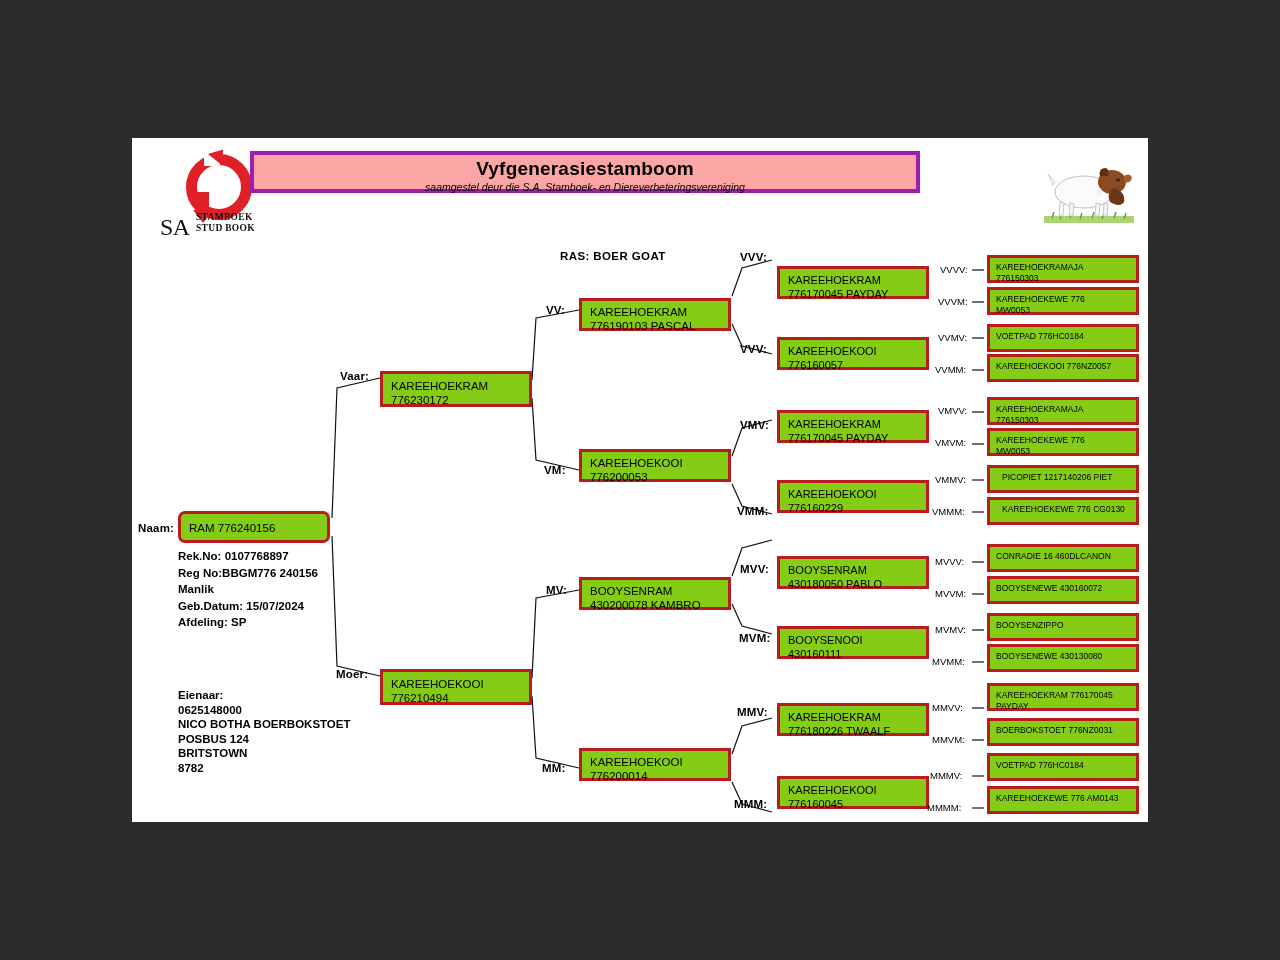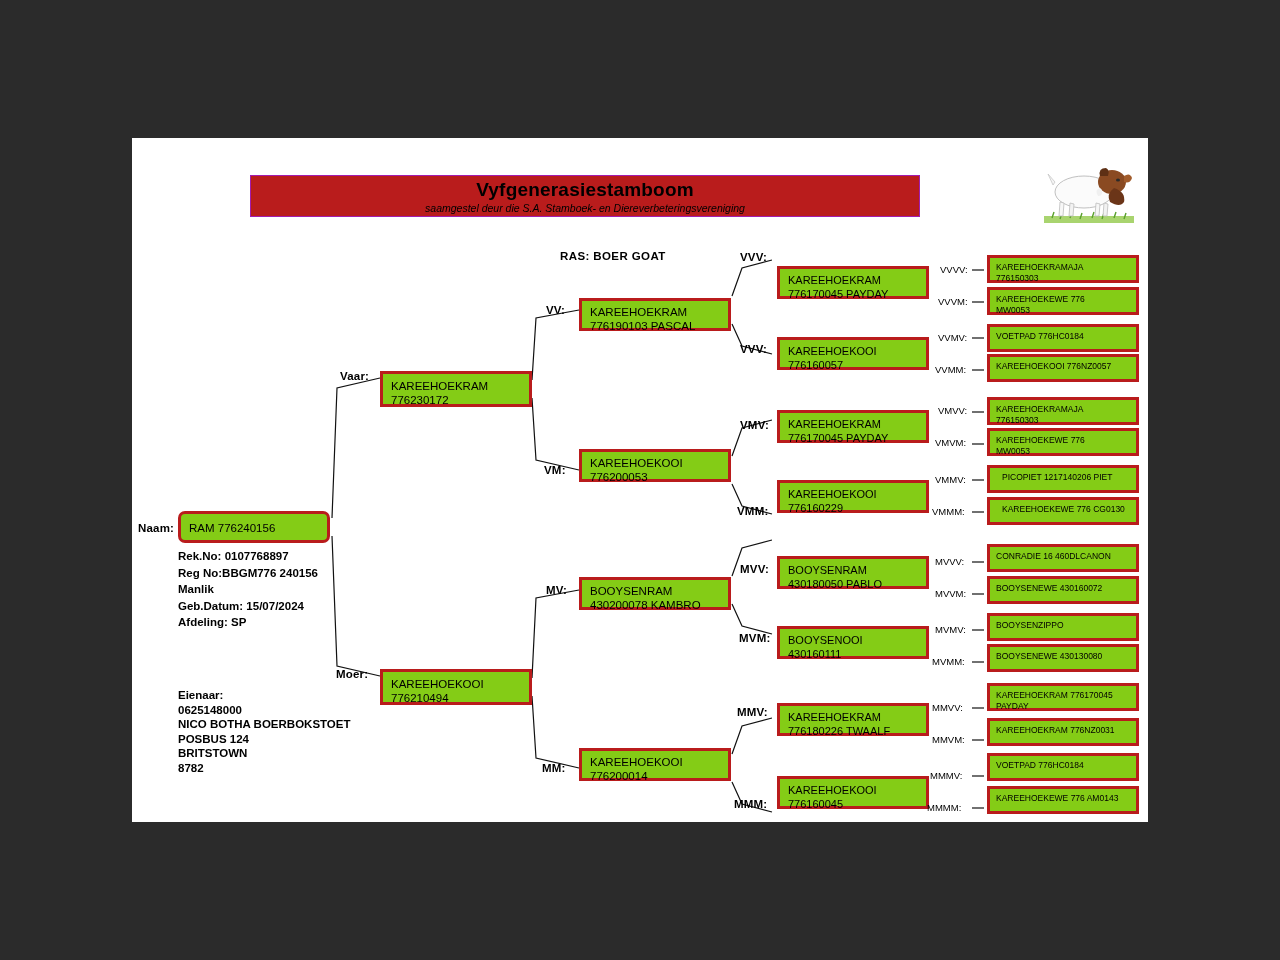--- a/index.html
+++ b/index.html
@@ -46,22 +46,22 @@
     letter-spacing:-0.5px;
   }
   #logo .bk{
     position:absolute;left:36px;top:62px;
     font-family:"Liberation Serif",serif;font-size:9.5px;color:#111;
     line-height:11px;font-weight:bold;letter-spacing:0.3px;
   }
 
   #titlebar{
     position:absolute;left:118px;top:13px;width:670px;height:42px;
-    background:#b91c1c;border:1px solid #a21caf;
-    box-sizing:border-box;text-align:center;margin-top:24px;
+    background:#fca5a5;border:4px solid #a21caf;
+    box-sizing:border-box;text-align:center;
   }
   #titlebar .t1{
     font-size:19px;font-weight:bold;color:#000;margin-top:3px;
     letter-spacing:0.2px;
   }
   #titlebar .t2{
     font-size:10.5px;font-style:italic;color:#000;margin-top:1px;
   }
 
   
@@ -154,20 +154,29 @@
     <line x1="840" y1="424" x2="852" y2="424"></line>
     <line x1="840" y1="456" x2="852" y2="456"></line>
     <line x1="840" y1="492" x2="852" y2="492"></line>
     <line x1="840" y1="524" x2="852" y2="524"></line>
     <line x1="840" y1="570" x2="852" y2="570"></line>
     <line x1="840" y1="602" x2="852" y2="602"></line>
     <line x1="840" y1="638" x2="852" y2="638"></line>
     <line x1="840" y1="670" x2="852" y2="670"></line>
   </svg>
 
+  <div id="logo">
+    <div class="ring"></div>
+    <div class="notch"></div>
+    <div class="arrowhead"></div>
+    <div class="tail"></div>
+    <div class="tailtip"></div>
+    <div class="sa">SA</div>
+    <div class="bk"><span>STAMBOEK</span><br><span>STUD BOOK</span></div>
+  </div>
 
   <div id="titlebar">
     <div class="t1">Vyfgenerasiestamboom</div>
     <div class="t2">saamgestel deur die S.A. Stamboek- en Diereverbeteringsvereniging</div>
   </div>
 
   <svg id="goat" viewBox="0 0 100 72">
     <rect x="0" y="0" width="100" height="72" fill="#ffffff"></rect>
     <rect x="4" y="58" width="90" height="7" fill="#8cc63f" opacity="0.75"></rect>
     <path d="M12 60 L14 54 M20 61 L22 55 M30 60 L32 54 M40 61 L42 55 M52 60 L54 54 M62 61 L64 55 M74 60 L76 54 M84 61 L86 55" stroke="#5aa02c" stroke-width="1.4" fill="none"></path>
@@ -360,21 +369,21 @@
   </div>
 
   <div class="lbl5" style="left:800px;top:564px;">MMVV:</div>
   <div class="pbox g5" style="left:855px;top:545px;">
     <span class="l1">KAREEHOEKRAM 776170045</span>
     <span class="l2">PAYDAY</span>
   </div>
 
   <div class="lbl5" style="left:800px;top:596px;">MMVM:</div>
   <div class="pbox g5" style="left:855px;top:580px;">
-    <span class="l1">KAREEHOEKRAM 776NZ0031</span>
+    <span class="l1">BOERBOKSTOET 776NZ0031</span>
     <span class="l2"></span>
   </div>
 
   <div class="lbl5" style="left:798px;top:632px;">MMMV:</div>
   <div class="pbox g5" style="left:855px;top:615px;">
     <span class="l1">VOETPAD 776HC0184</span>
     <span class="l2"></span>
   </div>
 
   <div class="lbl5" style="left:795px;top:664px;">MMMM:</div>

